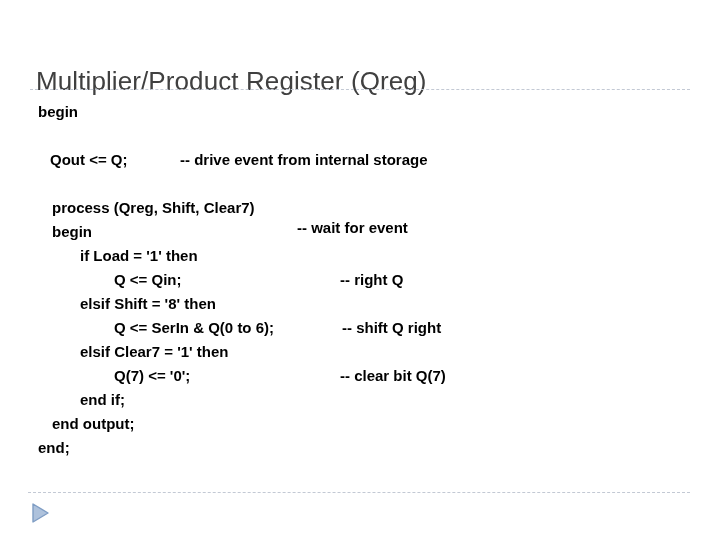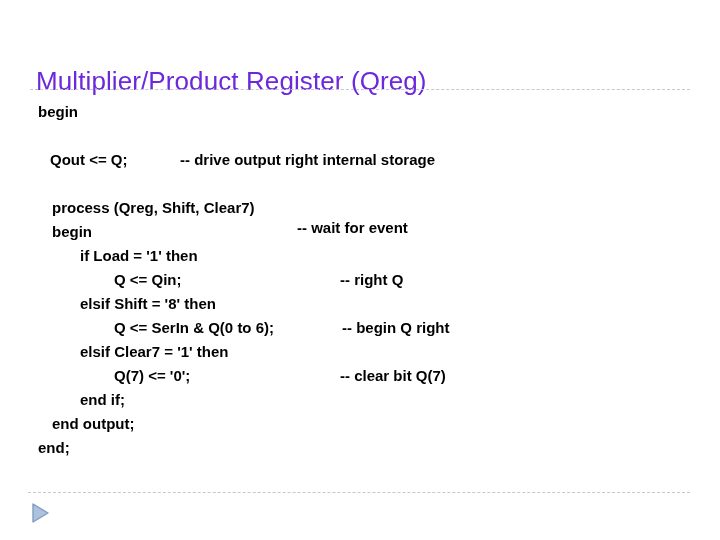--- a/index.html
+++ b/index.html
@@ -21,21 +21,21 @@
     background: #ffffff;
   }
 
   
   .slide-title {
     position: absolute;
     left: 36px;
     top: 48px;
     font-size: 26px;
     line-height: 32px;
-    color: #6d28d9;
+    color: #404040;
     font-weight: 400;
     letter-spacing: 0.1px;
     white-space: nowrap;
   }
 
   .title-rule {
     position: absolute;
     left: 30px;
     top: 89px;
     width: 660px;
@@ -102,28 +102,28 @@
 
 <div class="slide">
 
   <h1 class="slide-title">Multiplier/Product Register (Qreg)</h1>
 
   <div class="title-rule"></div>
 
   <div class="code-body">
       <div class="code-line"><span class="seg-code" style="left: 38px;">begin</span></div>
       <div class="spacer-line"></div>
-      <div class="code-line"><span class="seg-code" style="left: 50px;">Qout &lt;= Q;</span><span class="seg-comment" style="left: 180px;">-- drive output right internal storage</span></div>
+      <div class="code-line"><span class="seg-code" style="left: 50px;">Qout &lt;= Q;</span><span class="seg-comment" style="left: 180px;">-- drive event from internal storage</span></div>
       <div class="spacer-line"></div>
       <div class="code-line"><span class="seg-code" style="left: 52px;">process (Qreg, Shift, Clear7)</span><span class="seg-comment" style="left: 297px; margin-top: 20px;">-- wait for event</span></div>
       <div class="code-line"><span class="seg-code" style="left: 52px;">begin</span></div>
       <div class="code-line"><span class="seg-code" style="left: 80px;">if Load = '1' then</span></div>
       <div class="code-line"><span class="seg-code" style="left: 114px;">Q &lt;= Qin;</span><span class="seg-comment" style="left: 340px;">-- right Q</span></div>
       <div class="code-line"><span class="seg-code" style="left: 80px;">elsif Shift = '8' then</span></div>
-      <div class="code-line"><span class="seg-code" style="left: 114px;">Q &lt;= SerIn &amp; Q(0 to 6);</span><span class="seg-comment" style="left: 342px;">-- begin Q right</span></div>
+      <div class="code-line"><span class="seg-code" style="left: 114px;">Q &lt;= SerIn &amp; Q(0 to 6);</span><span class="seg-comment" style="left: 342px;">-- shift Q right</span></div>
       <div class="code-line"><span class="seg-code" style="left: 80px;">elsif Clear7 = '1' then</span></div>
       <div class="code-line"><span class="seg-code" style="left: 114px;">Q(7) &lt;= '0';</span><span class="seg-comment" style="left: 340px;">-- clear bit Q(7)</span></div>
       <div class="code-line"><span class="seg-code" style="left: 80px;">end if;</span></div>
       <div class="code-line"><span class="seg-code" style="left: 52px;">end output;</span></div>
       <div class="code-line"><span class="seg-code" style="left: 38px;">end;</span></div>
     </div>
 
   <div class="footer-rule"></div>
 
   <div class="nav-next">

